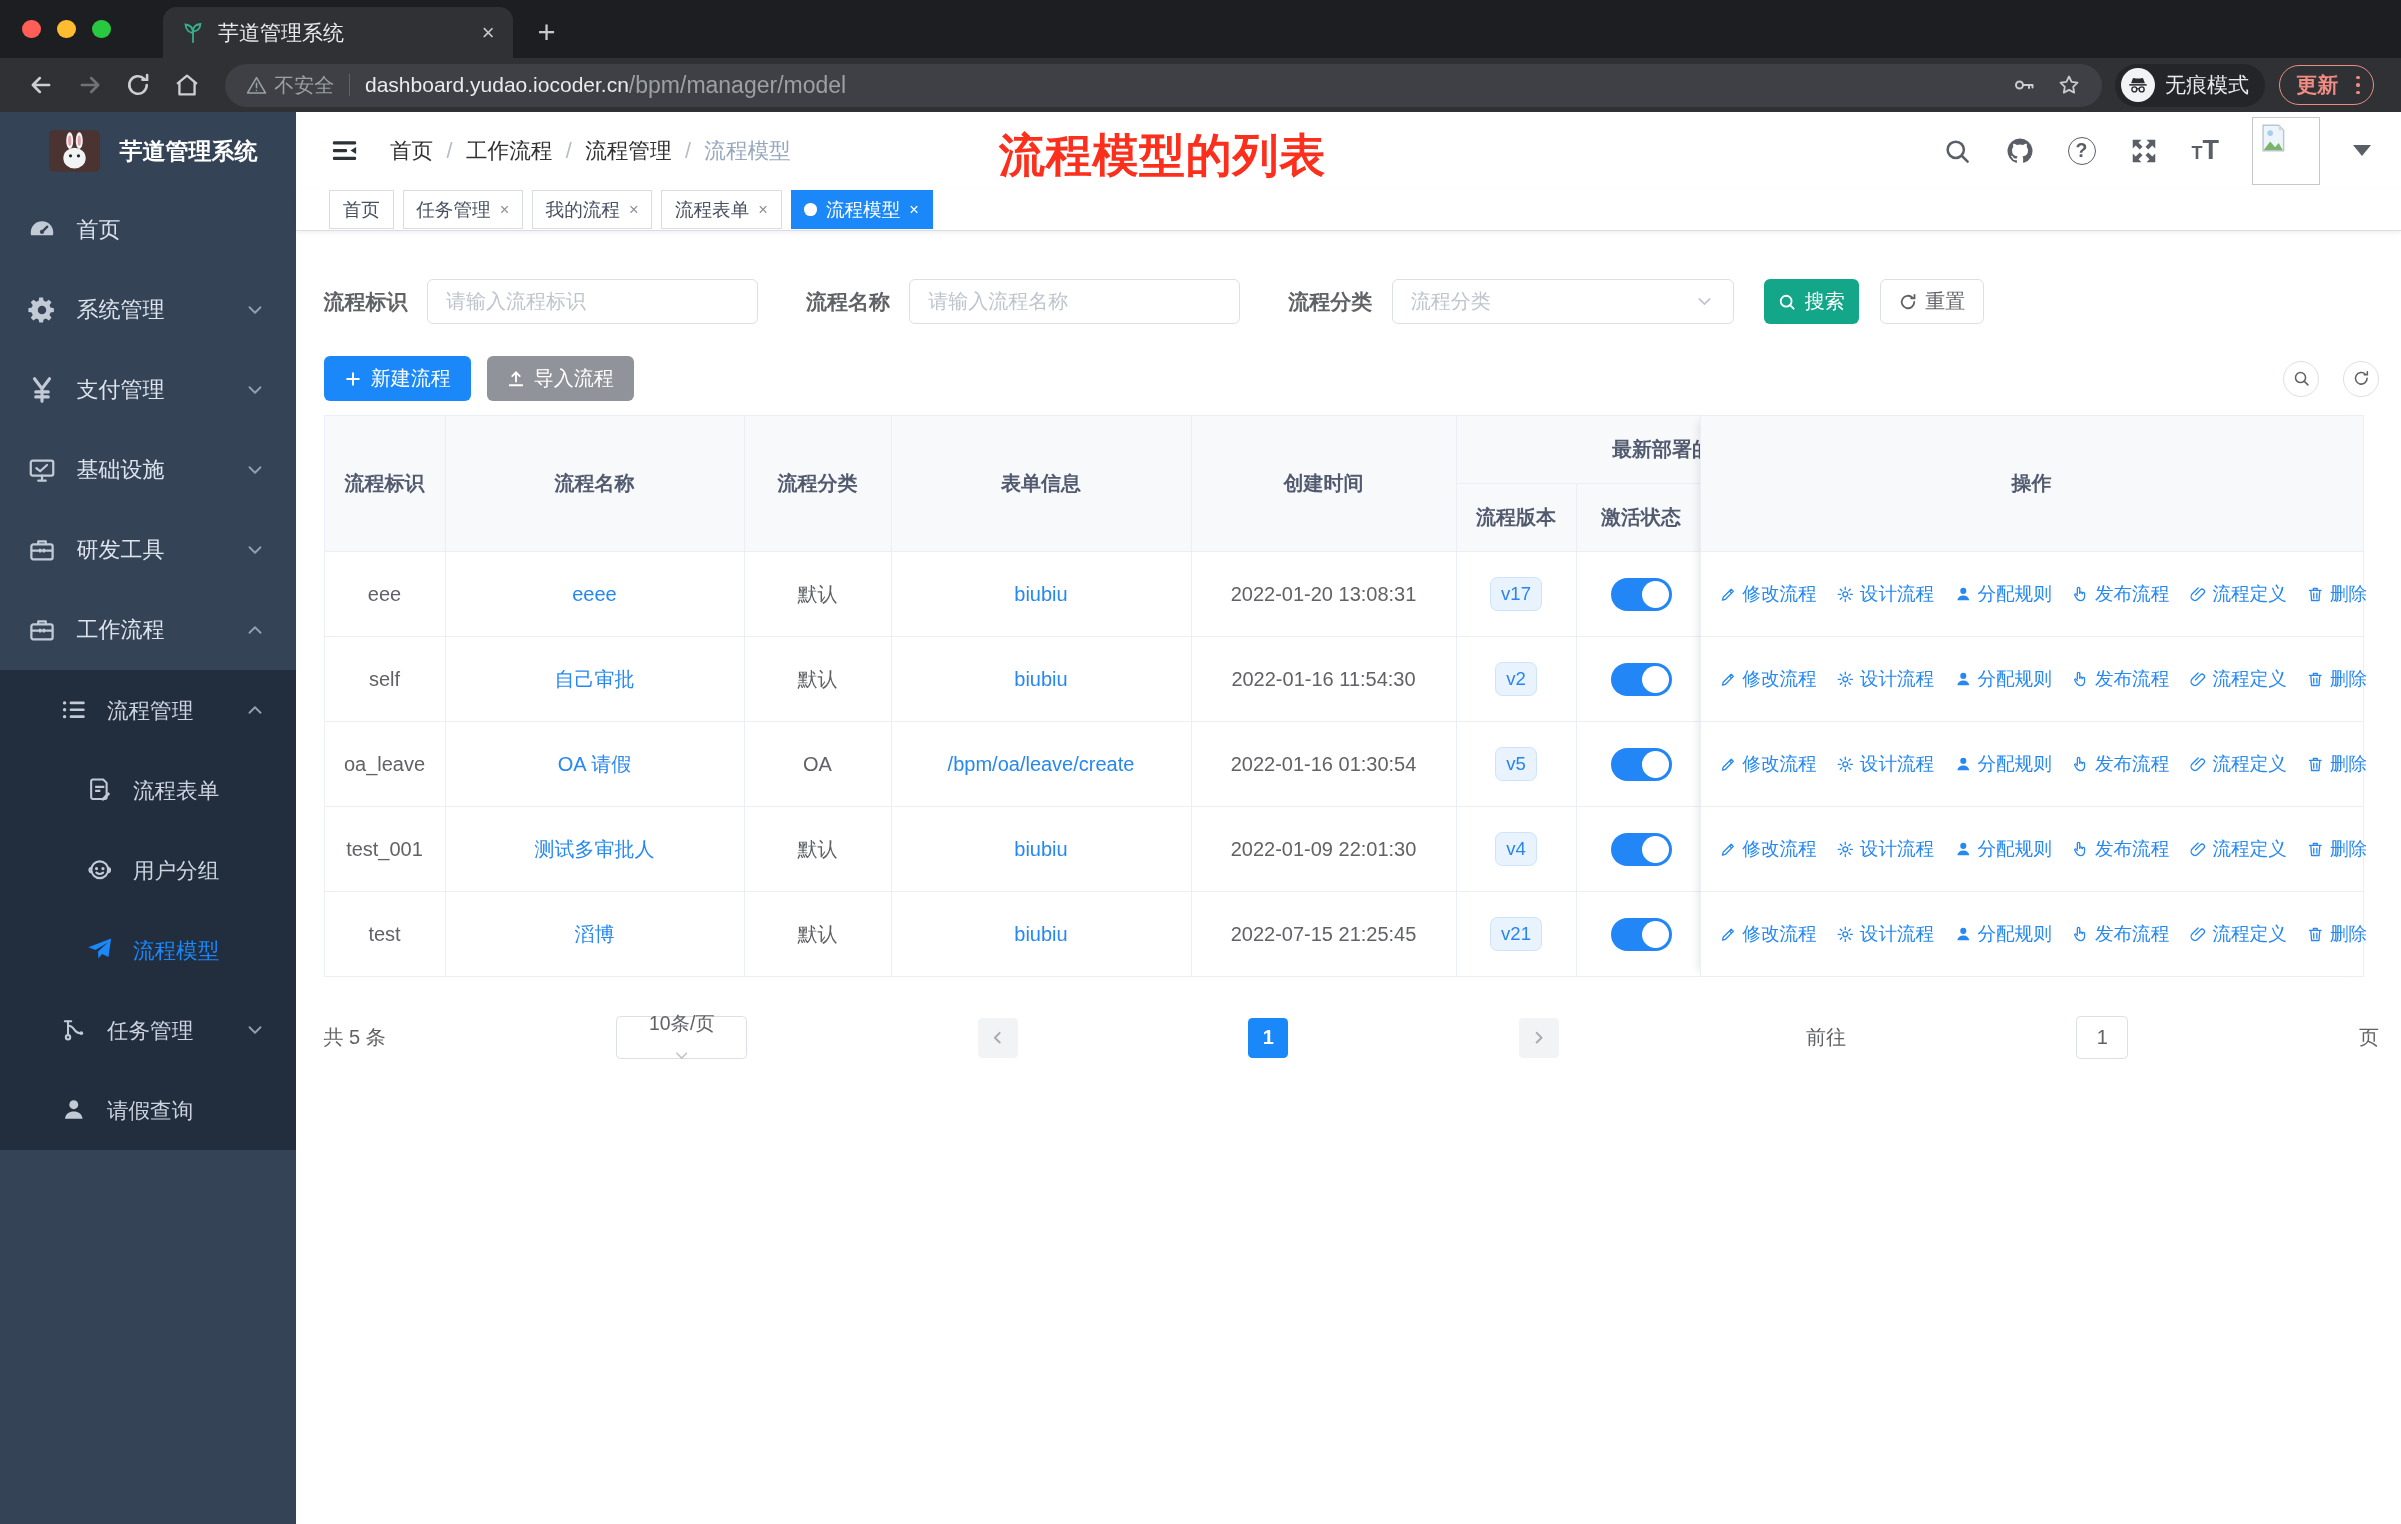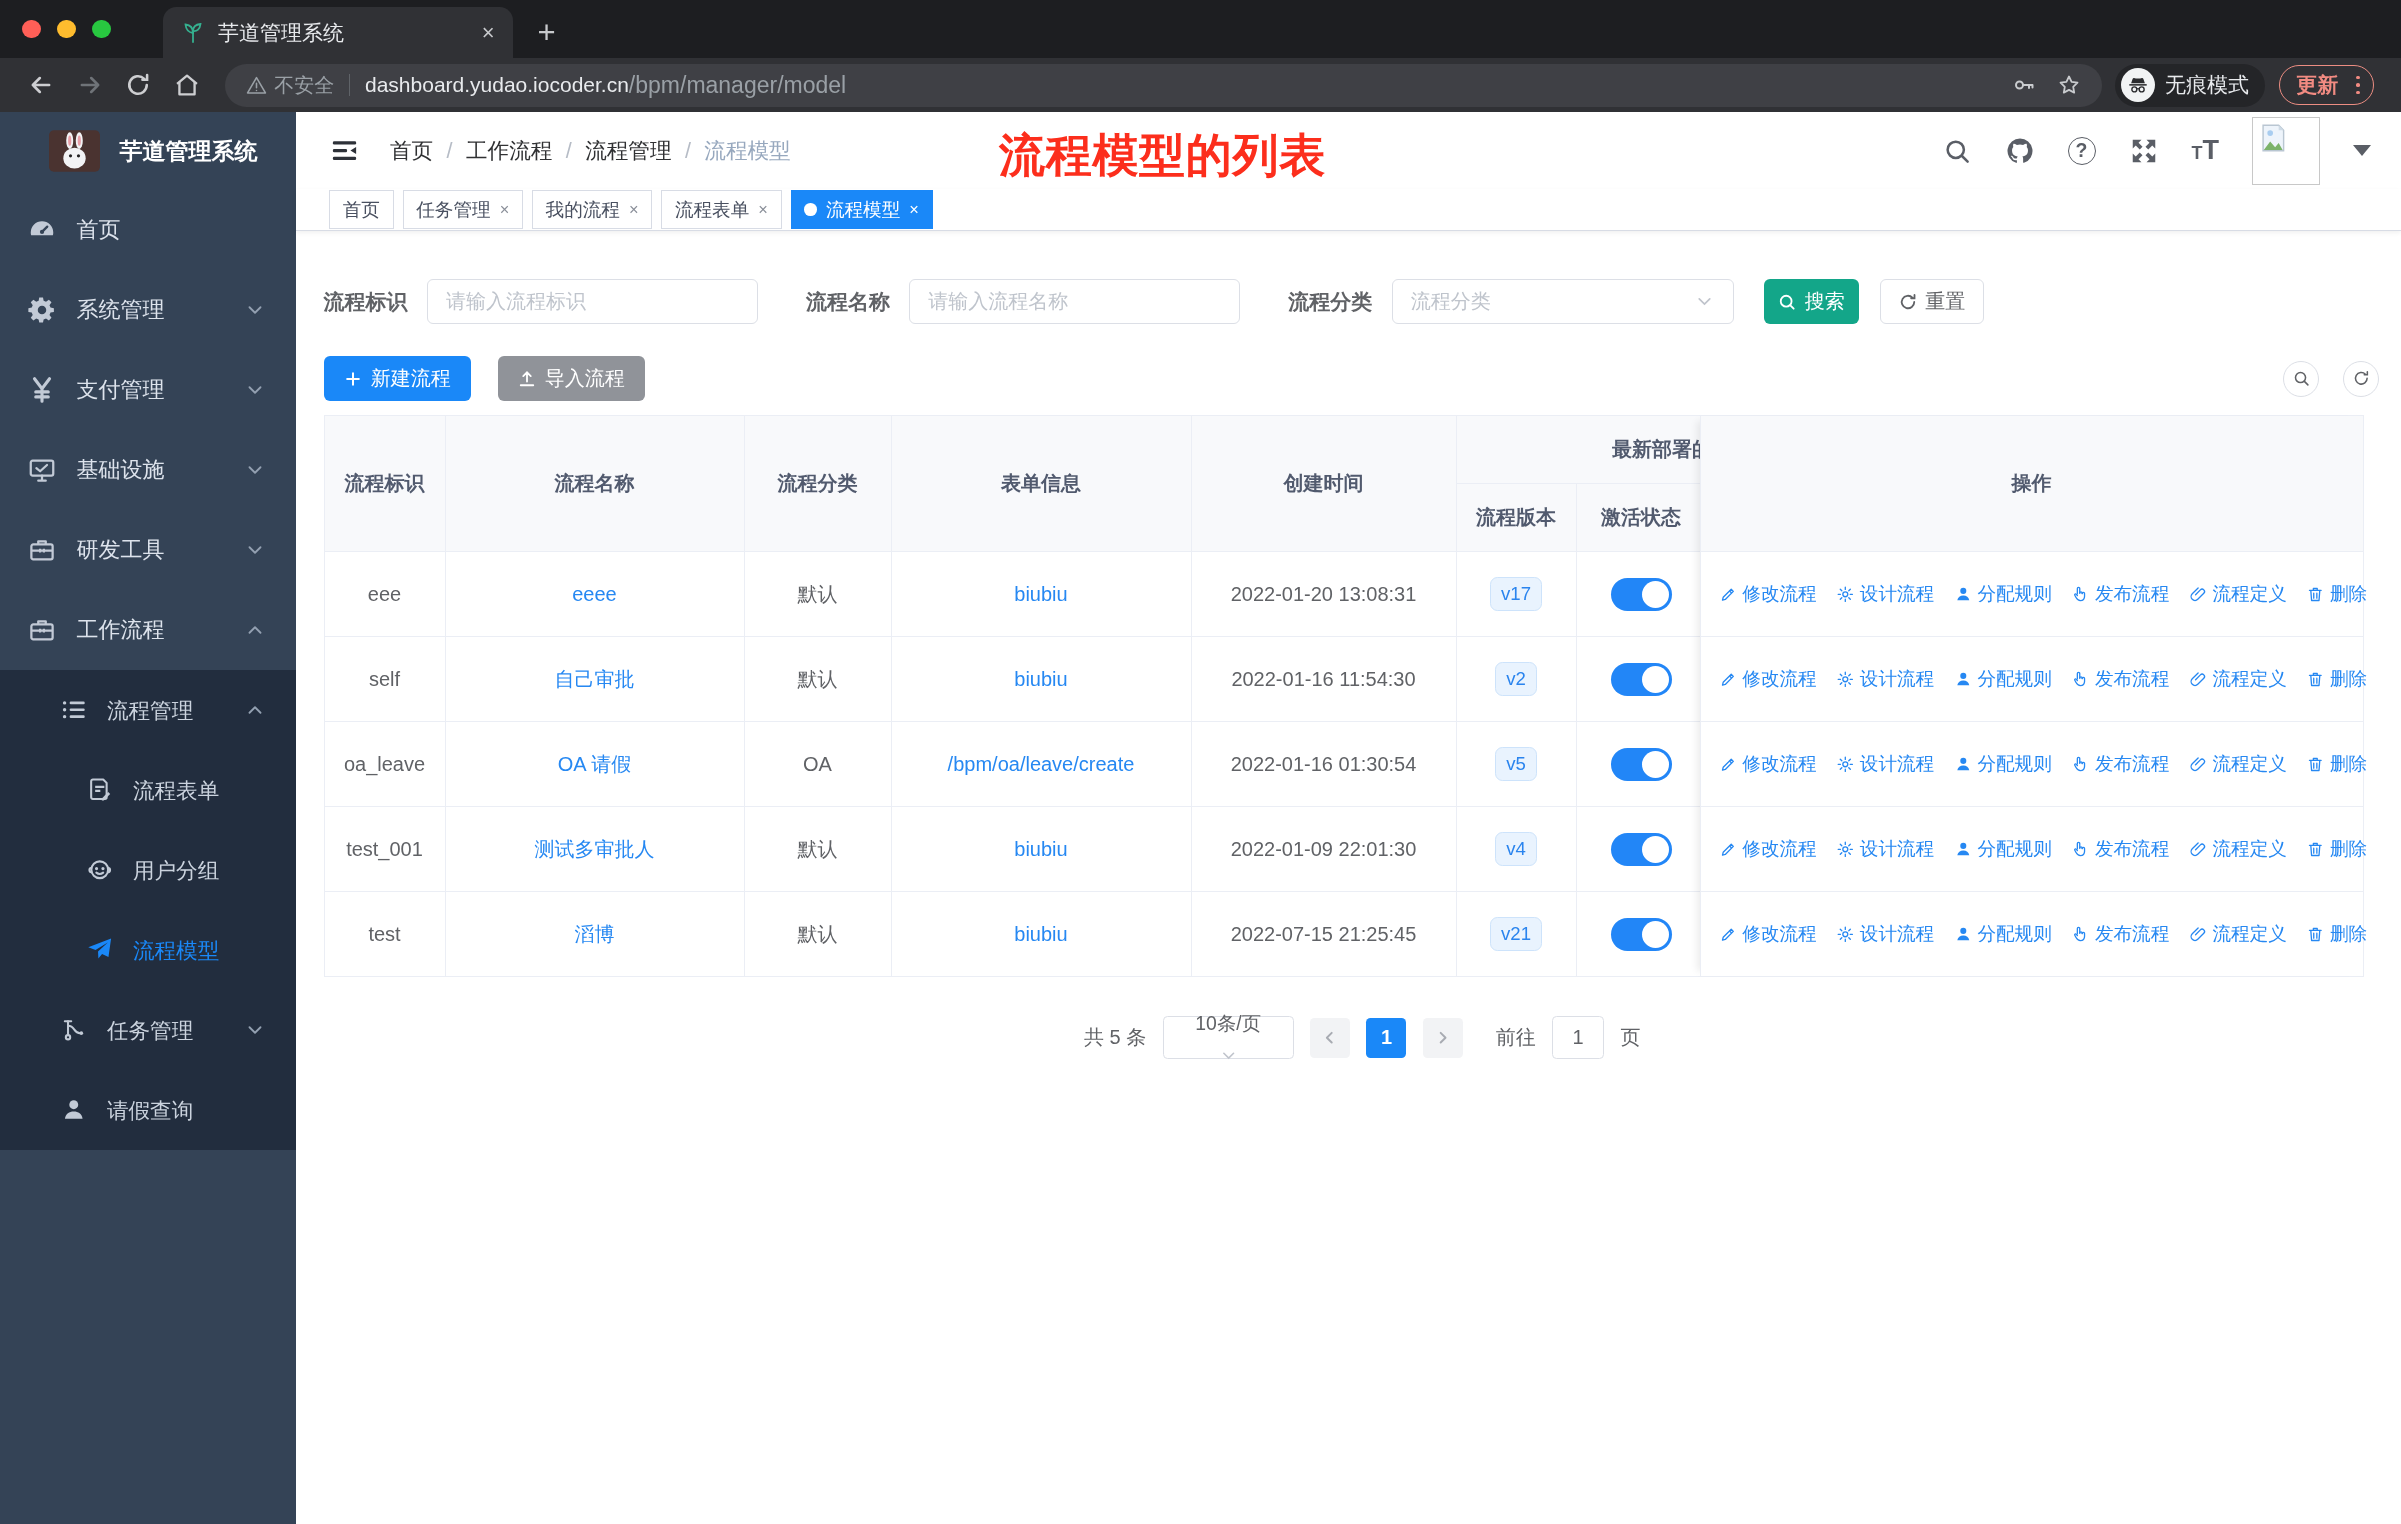--- a/index.html
+++ b/index.html
@@ -88,21 +88,21 @@
   .f-select { width:342px; height:45px; border:0.7px solid #dcdfe6; border-radius:6px; padding:0 18px; display:flex; align-items:center; background:#fff; }
   .f-select .ph { color:#bfc4cc; font-size:20px; flex:1; }
   .f-select .chev { width:21px; height:21px; color:#c0c4cc; }
   .btn { height:45px; border-radius:6px; display:flex; align-items:center; justify-content:center; font-size:20px; gap:7.4px; border:none; font-family:inherit; }
   .btn-search { background:#13a689; color:#fff; width:95px; margin-left:30px; }
   .btn-reset { background:#fff; color:#606266; border:0.7px solid #dcdfe6; width:104px; margin-left:21px; }
   .btn .bic { width:20px; height:20px; }
 
   .tool-row { display:flex; align-items:center; margin-top:33px; height:43px; padding-right:22px; }
   .btn-create { background:#1a88f8; color:#fff; width:147px; }
-  .btn-import { background:#909399; color:#fff; width:147px; margin-left:27px; }
+  .btn-import { background:#909399; color:#fff; width:147px; margin-left:16px; }
   .tool-right { margin-left:auto; display:flex; gap:24px; }
   .circ-btn { width:36px; height:36px; border-radius:50%; border:0.7px solid #dcdfe6; background:#fff; display:flex; align-items:center; justify-content:center; color:#606266; }
   .circ-btn svg { width:18.6px; height:18.6px; }
 
   
   .table-wrap { position:relative; width:2040px; margin-top:15px; border:0.7px solid #ebeef5; font-size:20px; color:#606266; }
   .t-headrow { display:flex; background:#f8f9fb; height:135px; }
   .th-cell { display:flex; align-items:center; justify-content:center; border-right:0.7px solid #ebeef5; color:#515a6e; font-weight:bold; flex-shrink:0; }
   .group-area { flex:1; display:flex; flex-direction:column; min-width:0; }
   .group-label { height:68px; border-bottom:0.7px solid #ebeef5; width:491px; display:flex; align-items:center; justify-content:center; color:#515a6e; font-weight:bold; white-space:nowrap; overflow:visible; }
@@ -114,21 +114,21 @@
   .ver-badge { background:#e9f3fe; border:0.7px solid #cde3fb; color:#2a84ee; border-radius:7.4px; padding:5.2px 10.4px; font-size:18.6px; line-height:1.2; }
   .switch { width:61px; height:33px; border-radius:16.4px; background:#2286f7; position:relative; }
   .switch .knob { position:absolute; right:3px; top:3px; width:27px; height:27px; border-radius:50%; background:#fff; }
   .t-fixed { position:absolute; top:0; right:0; bottom:0; width:663px; border-left:0.7px solid #ebeef5; box-shadow:-7.4px 0 7.4px -4.5px rgba(0,0,0,.08); display:flex; flex-direction:column; }
   .tf-head { height:135px; background:#f8f9fb; display:flex; align-items:center; justify-content:center; color:#515a6e; font-weight:bold; }
   .tf-row { height:85px; border-top:0.7px solid #ebeef5; background:#fff; display:flex; align-items:center; padding:0 7.4px 0 18px; gap:19.4px; }
   .act-link { display:flex; align-items:center; gap:5.2px; color:#2688f2; font-size:18.6px; white-space:nowrap; }
   .act-link svg { width:18.6px; height:18.6px; }
 
   
-  .pager { display:flex; align-items:center; justify-content:center; margin-top:39px; gap:16.4px; font-size:20px; color:#606266; }
+  .pager { display:flex; align-items:center; justify-content:space-between; margin-top:39px; padding-right:22px; gap:16.4px; font-size:20px; color:#606266; }
   .pg-select { width:131px; height:43px; border:0.7px solid #dcdfe6; border-radius:4.5px; display:flex; align-items:center; justify-content:center; gap:9px; font-size:19.4px;flex-direction:column; }
   .pg-select .chev { width:19.4px; height:19.4px; color:#c0c4cc; }
   .pg-btn { width:40px; height:40px; border-radius:4.5px; background:#f2f3f5; color:#a8abb2; display:flex; align-items:center; justify-content:center; }
   .pg-btn svg { width:19.4px; height:19.4px; }
   .pg-cur { width:40px; height:40px; border-radius:4.5px; background:#1a88f8; color:#fff; display:flex; align-items:center; justify-content:center; font-weight:bold; }
   .goto-input { width:52px; height:43px; border:0.7px solid #dcdfe6; border-radius:4.5px; text-align:center; font-size:20px; color:#606266; font-family:inherit; outline:none; }
 </style>
 </head>
 <body>
 

